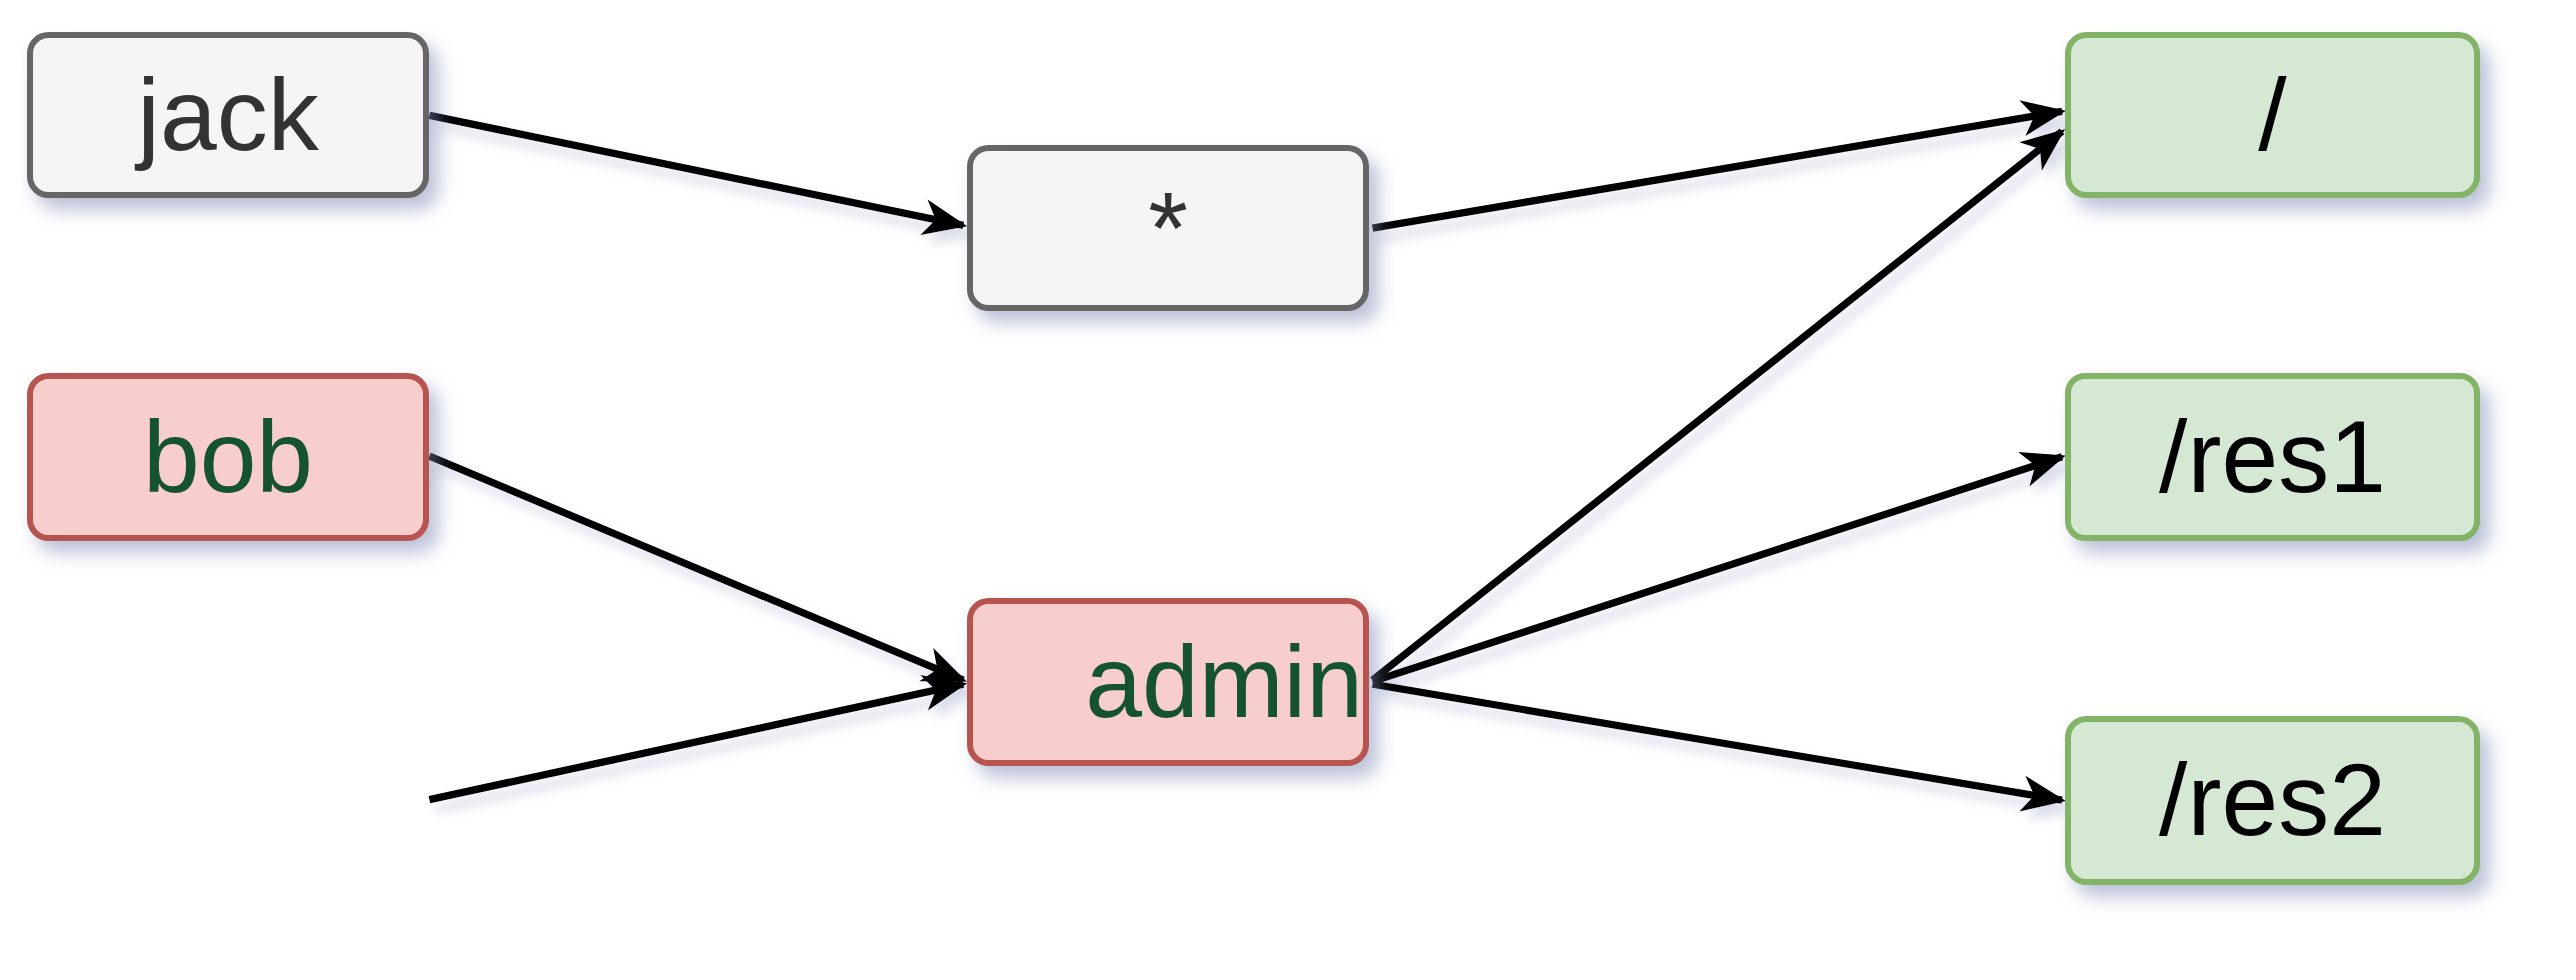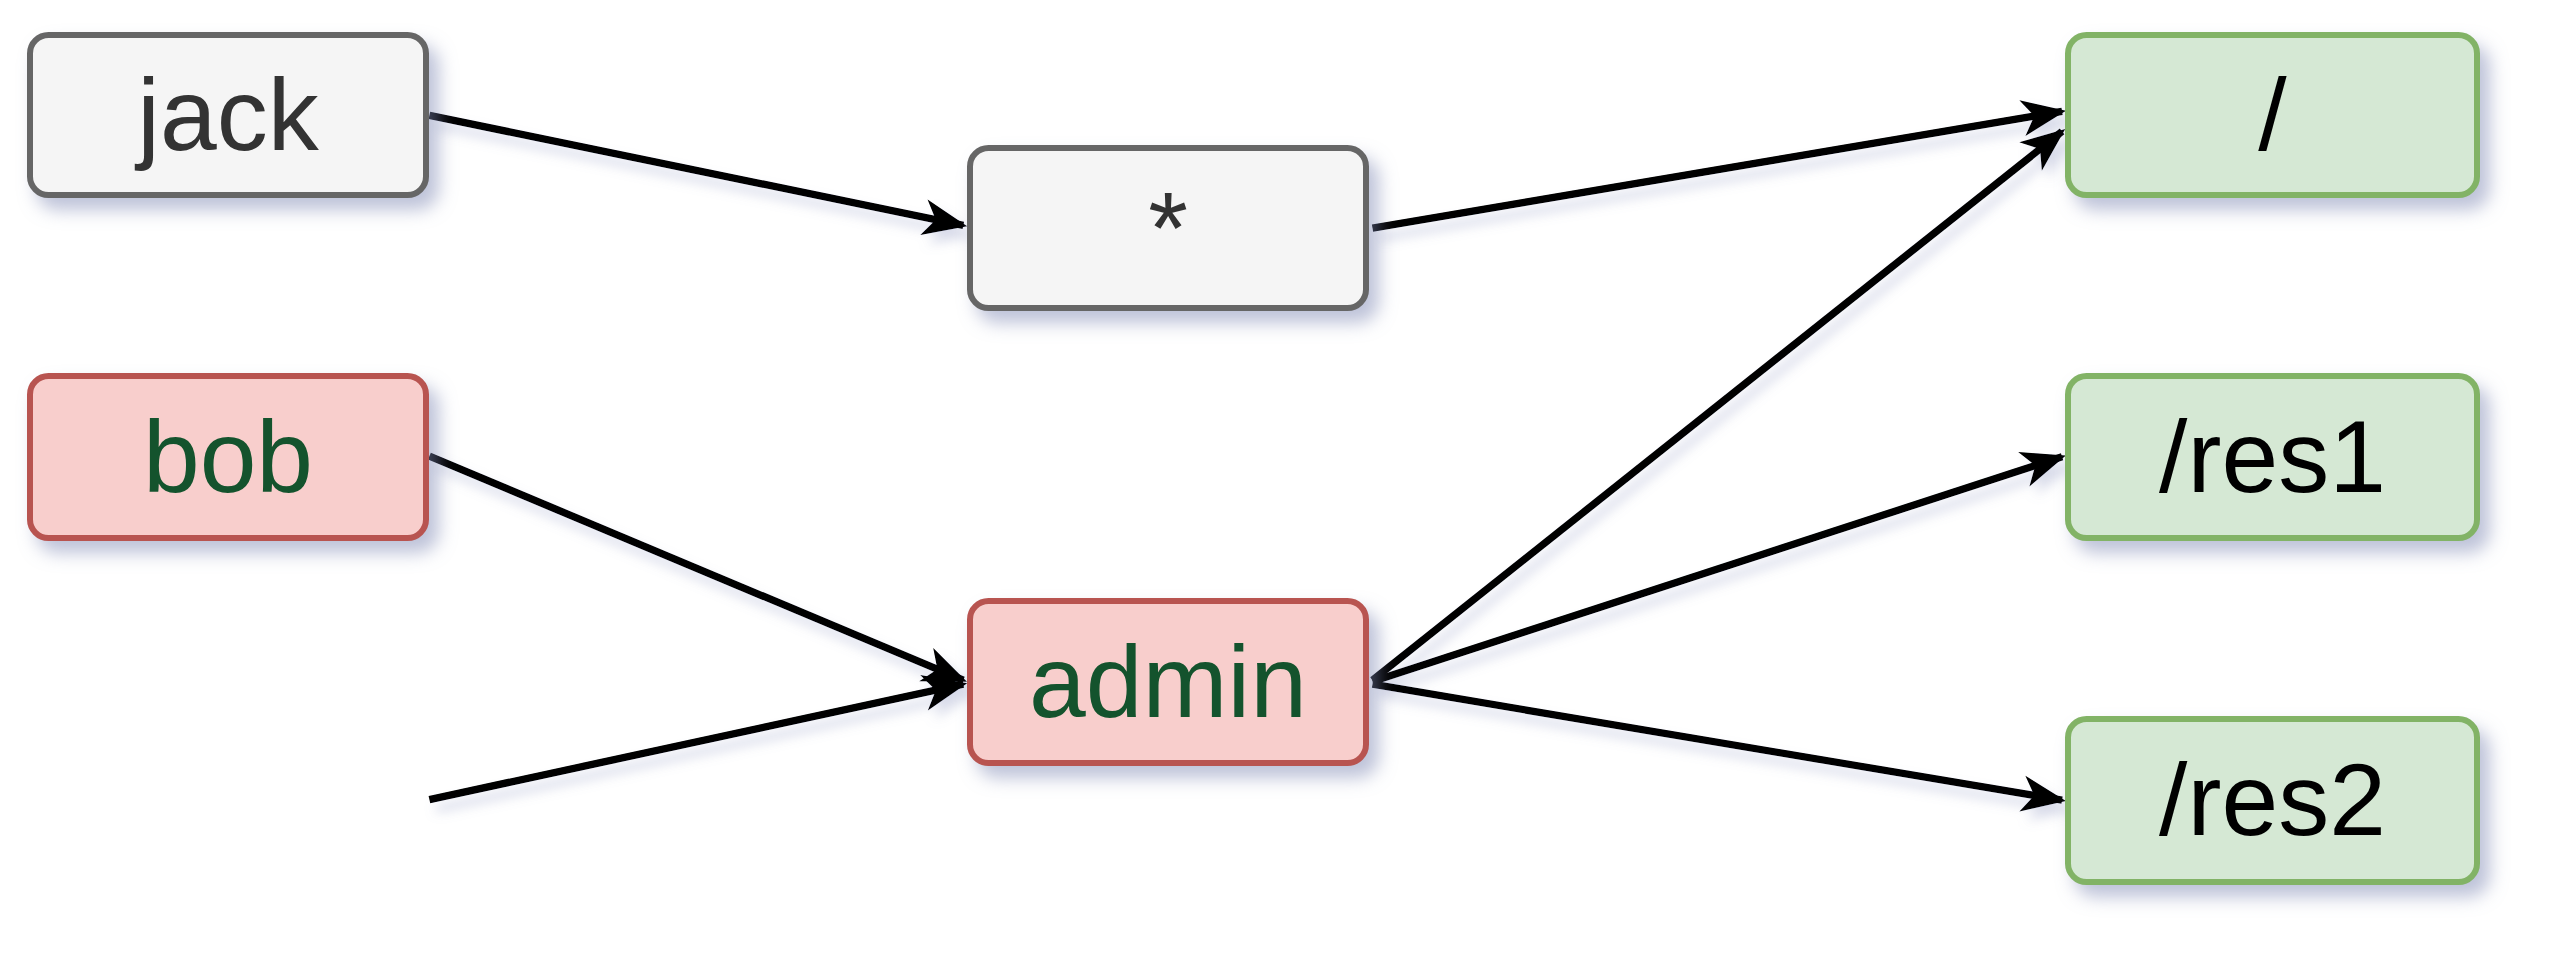--- a/index.html
+++ b/index.html
@@ -52,29 +52,29 @@
 
   <div class="node red" style="left:27px;top:373px;width:402px;height:168px;">
     <span class="label">bob</span>
   </div>
 
 
   <div class="node gray" style="left:967px;top:145px;width:402px;height:166px;">
     <span class="label">*</span>
   </div>
 
-  <div class="node red" style="left:967px;top:598px;width:402px;height:168px;">
+  <div class="node red" style="left:967px;top:598px;width:402px;height:168px;justify-content:flex-end;">
     <span class="label">admin</span>
   </div>
 
   <div class="node green" style="left:2065px;top:32px;width:415px;height:166px;">
     <span class="label">/</span>
   </div>
 
-  <div class="node green" style="left:2065px;top:373px;width:415px;height:168px;">
+  <div class="node green" style="left:2065px;top:373px;width:415px;height:168px;border-radius:20px;">
     <span class="label">/res1</span>
   </div>
 
   <div class="node green" style="left:2065px;top:716px;width:415px;height:169px;align-items:center;">
     <span class="label">/res2</span>
   </div>
 
 </div>
 
 

